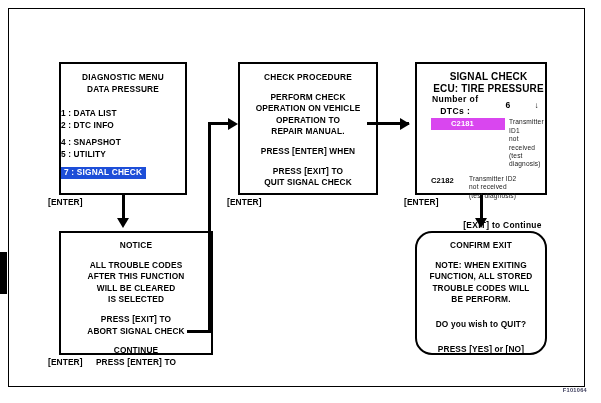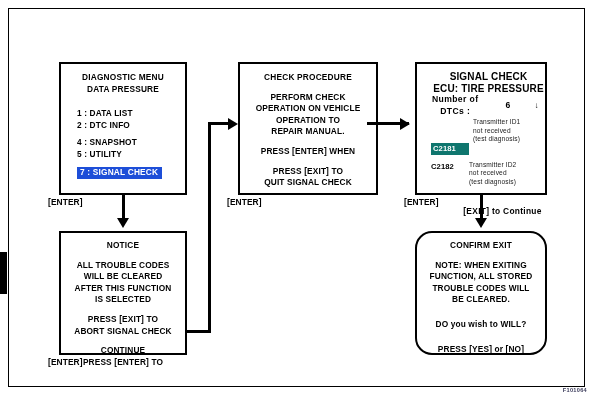--- a/index.html
+++ b/index.html
@@ -39,21 +39,21 @@
   .gap-l{height:13px;}
 
   
   .invert{
     background:#1d4ed8;color:#fff;display:inline-block;
     padding:0px 4px 1px 3px;letter-spacing:.2px;
   }
 
   
   .menu{
-    text-align:left;padding-left:16px;
+    text-align:left;
   }
 
   
   .enter-cap{
     position:absolute;font-size:8.4px;font-weight:bold;letter-spacing:.1px;
   }
 
   
   .b3 .hdr{font-size:10px;font-weight:bold;padding-left:15px;}
   .b3 .cntline{
@@ -63,21 +63,21 @@
   }
   .b3 .cntline .arrow-dn{font-size:8px;font-weight:bold;margin-left:6px;}
   .dtc-row{
     display:flex;align-items:flex-start;text-align:left;
     padding-left:14px;margin-top:1px;
   }
   .dtc-code{
     font-size:7.6px;font-weight:bold;letter-spacing:.1px;
     min-width:34px;flex:0 0 auto;padding-top:.5px;
   }
-  .dtc-code.hl{background:#0f766e;color:#fff;padding:0 2px;margin-top:25px;}
+  .dtc-code.hl{background:#d946ef;color:#fff;padding:0 20px;}
   .dtc-desc{
     font-size:6.6px;font-weight:normal;line-height:8.4px;
     color:#222;letter-spacing:.15px;padding-left:4px;
   }
   .b3 .cont{font-size:8.4px;font-weight:bold;letter-spacing:.3px;margin-left:43px;}
 
   
   .ln{position:absolute;background:#000;}
   .arrow-r{
     position:absolute;width:0;height:0;
@@ -163,45 +163,45 @@
         <div>not  received</div>
         <div>(test  diagnosis)</div>
       </div>
     </div>
 
     <div style="height:20px"></div>
     <div class="cont">[EXIT]  to  Continue</div>
   </div>
   <div class="enter-cap" style="left:404px;top:197px;">[ENTER]</div>
 
-  <div class="box" style="left:59px;top:231px;width:128px;height:124px;padding-top:7px;">
+  <div class="box" style="left:59px;top:231px;width:154px;height:124px;padding-top:7px;">
     <div class="title">NOTICE</div>
     <div class="gap"></div>
     <div>ALL TROUBLE CODES</div>
+    <div>AFTER THIS FUNCTION</div>
     <div>WILL BE CLEARED</div>
-    <div>AFTER THIS FUNCTION</div>
     <div>IS SELECTED</div>
     <div class="gap"></div>
     <div>PRESS [EXIT] TO</div>
     <div>ABORT SIGNAL CHECK</div>
     <div class="gap"></div>
     <div>CONTINUE</div>
     <div>PRESS [ENTER] TO</div>
   </div>
   <div class="enter-cap" style="left:48px;top:357px;">[ENTER]</div>
 
   <div class="box" style="left:415px;top:231px;width:132px;height:124px;padding-top:7px;border-radius:17px;">
     <div class="title">CONFIRM EXIT</div>
     <div class="gap"></div>
     <div>NOTE: WHEN EXITING</div>
     <div>FUNCTION, ALL STORED</div>
     <div>TROUBLE CODES WILL</div>
-    <div>BE CLEARED.</div>
+    <div>BE PERFORM.</div>
     <div class="gap-l"></div>
-    <div>DO you wish to WILL?</div>
+    <div>DO you wish to QUIT?</div>
     <div class="gap-l"></div>
     <div>PRESS [YES] or [NO]</div>
   </div>
 
   <div class="ln" style="left:208px;top:122px;width:22px;height:3px;"></div>
   <div class="arrow-r" style="left:228px;top:117.5px;"></div>
 
   <div class="ln" style="left:121.5px;top:195px;width:3px;height:24px;"></div>
   <div class="arrow-d" style="left:117px;top:218px;"></div>
 

